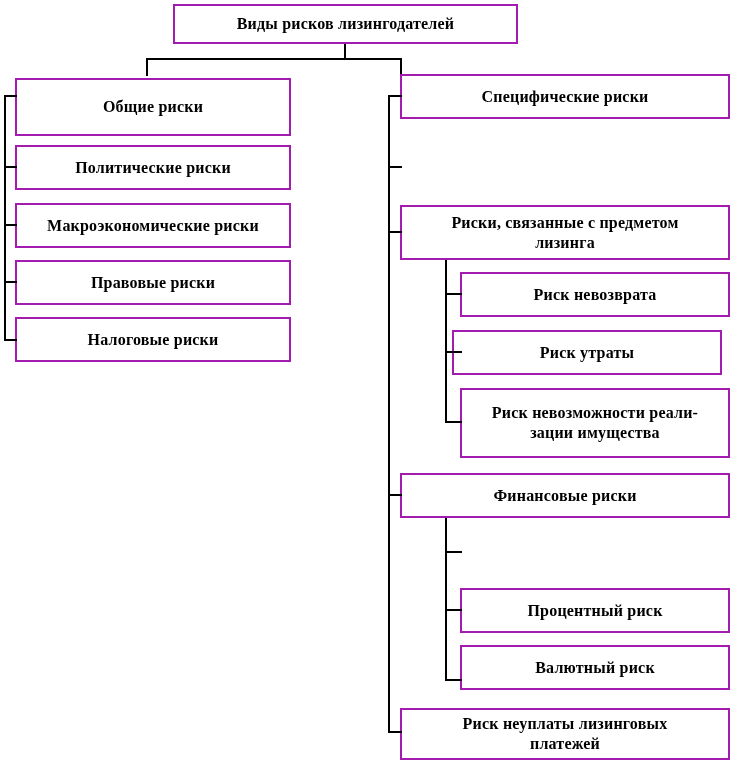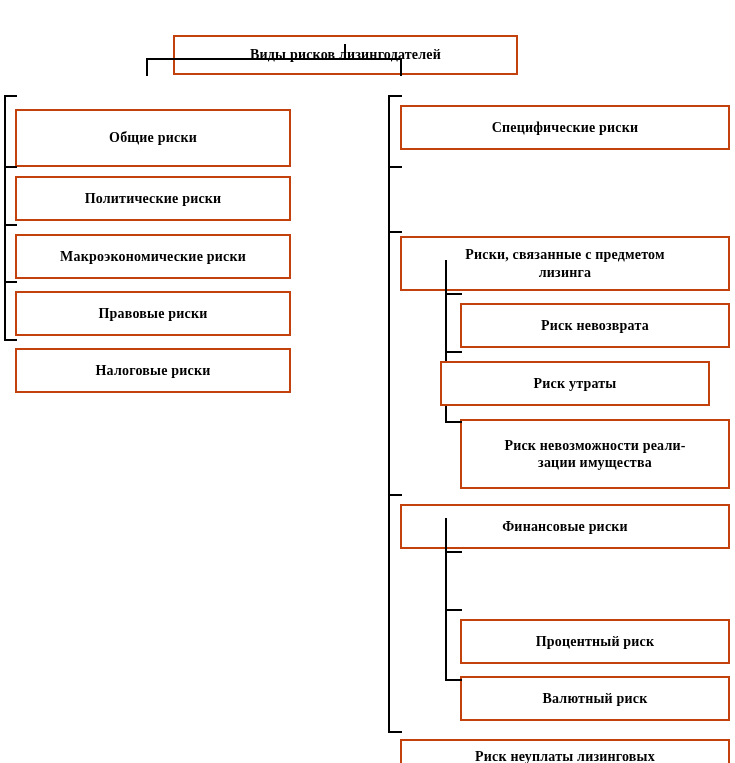--- a/index.html
+++ b/index.html
@@ -15,32 +15,31 @@
   #diagram-root {
     position: relative;
     width: 735px;
     height: 763px;
     background: #ffffff;
     overflow: hidden;
   }
   .node-box {
     position: absolute;
     box-sizing: border-box;
-    border: 2px solid #c2410c;
+    border: 2px solid #a21caf;
     background: #ffffff;
     display: flex;
     align-items: center;
     justify-content: center;
     text-align: center;
     font-weight: bold;
-    font-size: 14px;
+    font-size: 16px;
     line-height: 1.22;
     letter-spacing: 0.2px;
     padding: 1px 6px;
-    margin-top: 31px;
   }
   .node-box .node-label {
     display: block;
     width: 100%;
     white-space: pre-line;
   }
   .connector {
     position: absolute;
     background: #000000;
   }
@@ -107,21 +106,21 @@
   </div>
   <div class="connector h" style="left:388px; top:231px; width:14px;"></div>
 
   <div class="connector v" style="left:445px; top:260px; height:163px;"></div>
 
   <div class="node-box" style="left:460px; top:272px; width:270px; height:45px;">
     <span class="node-label">Риск невозврата</span>
   </div>
   <div class="connector h" style="left:445px; top:293px; width:17px;"></div>
 
-  <div class="node-box" style="left:440px; top:330px; width:270px; height:45px;">
+  <div class="node-box" style="left:452px; top:330px; width:270px; height:45px;">
     <span class="node-label">Риск утраты</span>
   </div>
   <div class="connector h" style="left:445px; top:351px; width:17px;"></div>
 
   <div class="node-box" style="left:460px; top:388px; width:270px; height:70px;">
     <span class="node-label">Риск невозможности реали-
 зации имущества</span>
   </div>
   <div class="connector h" style="left:445px; top:421px; width:17px;"></div>
 

